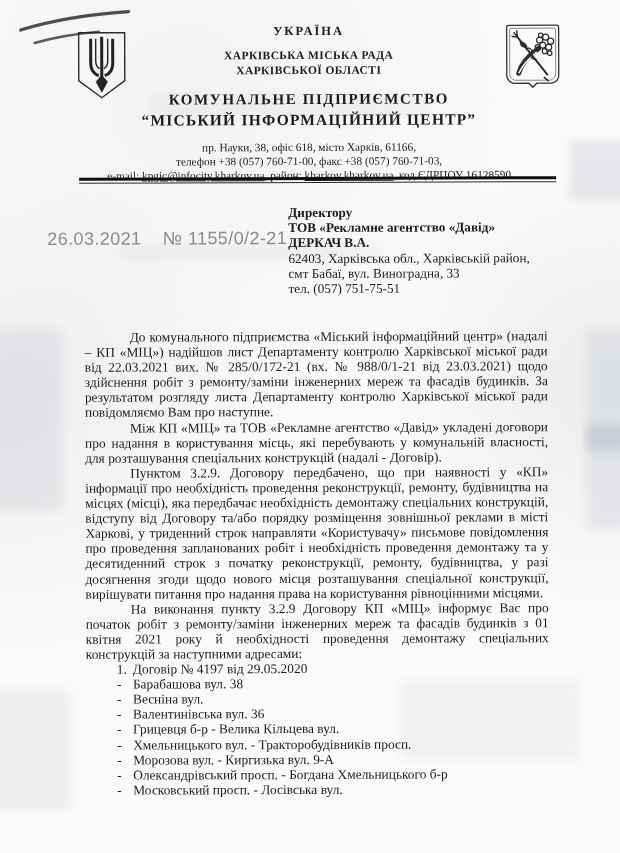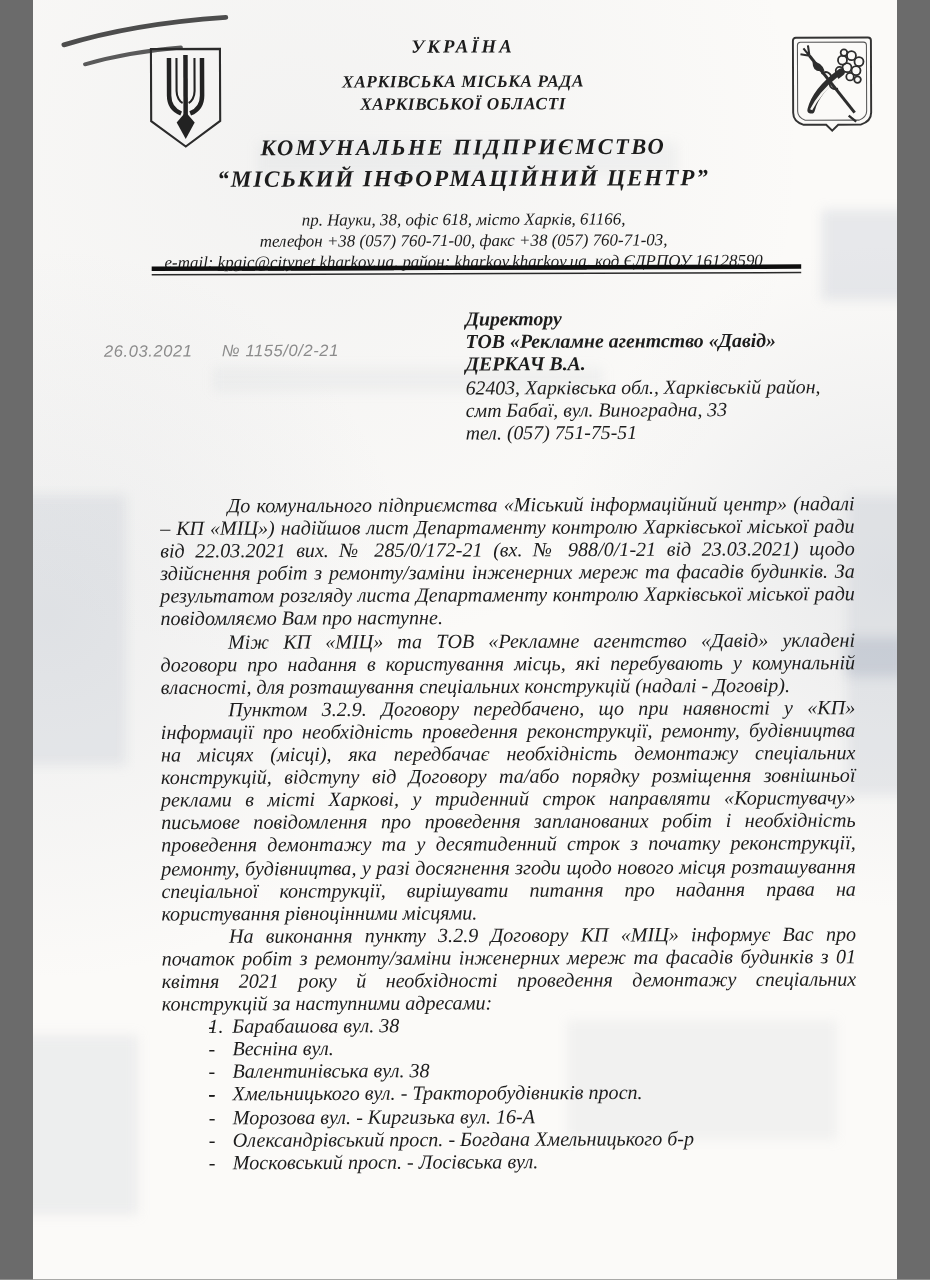--- a/index.html
+++ b/index.html
@@ -1,28 +1,27 @@
 <!DOCTYPE html>
 <html lang="uk"><head>
 <meta charset="utf-8">
 <style>
   html,body{margin:0;padding:0;background:#6b6b6b;}
   .page{
     position:relative;
-    width:576px;height:853px;
+    width:620px;height:853px;
     margin:0 auto;
     background:
       radial-gradient(circle at 2% 48%, rgba(168,175,188,.16), transparent 34%),
       radial-gradient(circle at 99% 45%, rgba(168,175,188,.20), transparent 30%),
       radial-gradient(circle at 30% 12%, rgba(170,176,186,.10), transparent 40%),
       #fbfaf8;
     overflow:hidden;
     font-family:"Liberation Serif", serif;
     color:#1c1c1c;
-    font-style:italic;
   }
   .tilt{position:absolute;inset:0;transform:rotate(-0.2deg);}
   
   .patch{position:absolute;pointer-events:none;filter:blur(4px);}
   .p1{left:-8px;top:330px;width:70px;height:180px;background:rgba(173,181,194,.22);}
   .p2{right:-10px;top:140px;width:60px;height:60px;background:rgba(173,181,194,.25);}
   .p3{right:-12px;top:330px;width:45px;height:200px;background:rgba(173,181,194,.22);}
   .p4{left:-10px;top:690px;width:80px;height:120px;background:rgba(176,182,192,.18);}
   .p5{left:150px;top:95px;width:280px;height:22px;background:rgba(165,173,188,.10);}
   .p6{left:120px;top:245px;width:260px;height:16px;background:rgba(165,173,188,.10);}
@@ -40,21 +39,21 @@
   .org2{margin-top:3px;font-size:15.5px;font-weight:bold;letter-spacing:1.2px;}
   .contacts{margin-top:12px;font-size:11.3px;line-height:13.8px;}
   .contacts .u{text-decoration:underline;}
   .emblem-l{position:absolute;left:78px;top:30px;}
   .emblem-r{position:absolute;left:505px;top:24px;}
   .rule{position:absolute;left:80px;right:63px;top:177px;height:2px;
         border-top:3.5px solid #0e0e0e;border-bottom:1.5px solid #2a2a2a;}
 
   
   .ref{position:absolute;left:48px;top:228px;
-       font-family:"Liberation Sans", sans-serif;font-size:11px;color:#8b8b8b;letter-spacing:.4px;}
+       font-family:"Liberation Sans", sans-serif;font-size:18px;color:#8b8b8b;letter-spacing:.4px;}
   .ref .num{margin-left:16px;}
   .rcpt{position:absolute;left:289px;top:205px;font-size:13.2px;line-height:15.2px;}
   .rcpt .b{font-weight:bold;}
 
   
   .docbody{position:absolute;left:85px;top:329px;width:463px;
            font-size:13.4px;line-height:15.1px;text-align:justify;}
   .docbody p{margin:0;text-indent:45px;}
   .list{margin:0;}
   .li{position:relative;padding-left:47px;text-align:left;}
@@ -124,21 +123,21 @@
       <div class="country">УКРАЇНА</div>
       <div class="council">
         <div>ХАРКІВСЬКА МІСЬКА РАДА</div>
         <div>ХАРКІВСЬКОЇ ОБЛАСТІ</div>
       </div>
       <div class="org1">КОМУНАЛЬНЕ  ПІДПРИЄМСТВО</div>
       <div class="org2">“МІСЬКИЙ ІНФОРМАЦІЙНИЙ ЦЕНТР”</div>
       <div class="contacts">
         <div>пр. Науки, 38, офіс 618, місто Харків, 61166,</div>
         <div>телефон +38 (057) 760-71-00, факс +38 (057) 760-71-03,</div>
-        <div><span>e-mail: </span><span class="u">kpgic@citynet.kharkov.ua</span><span>, район: </span><span class="u">kharkov.kharkov.ua</span><span>, код ЄДРПОУ 16128590</span></div>
+        <div><span>e-mail: </span><span class="u">kpgic@infocity.kharkov.ua</span><span>, район: </span><span class="u">kharkov.kharkov.ua</span><span>, код ЄДРПОУ 16128590</span></div>
       </div>
     </div>
 
     <div class="rule"></div>
 
     <div class="ref">
       <span>26.03.2021</span>
       <span class="num">№ 1155/0/2-21</span>
     </div>
 
@@ -152,54 +151,56 @@
     </div>
 
     <div class="docbody">
       <p>До комунального підприємства «Міський інформаційний центр» (надалі – КП «МІЦ») надійшов лист Департаменту контролю Харківської міської ради від 22.03.2021 вих. № 285/0/172-21 (вх. № 988/0/1-21 від 23.03.2021) щодо здійснення робіт з ремонту/заміни інженерних мереж та фасадів будинків. За результатом розгляду листа Департаменту контролю Харківської міської ради повідомляємо Вам про наступне.</p>
       <p>Між КП «МІЦ» та ТОВ «Рекламне агентство «Давід» укладені договори про надання в користування місць, які перебувають у комунальній власності, для розташування спеціальних конструкцій (надалі - Договір).</p>
       <p>Пунктом 3.2.9. Договору передбачено, що при наявності у «КП» інформації про необхідність проведення реконструкції, ремонту, будівництва на місцях (місці), яка передбачає необхідність демонтажу спеціальних конструкцій, відступу від Договору та/або порядку розміщення зовнішньої реклами в місті Харкові, у триденний строк направляти «Користувачу» письмове повідомлення про проведення запланованих робіт і необхідність проведення демонтажу та у десятиденний строк з початку реконструкції, ремонту, будівництва, у разі досягнення згоди щодо нового місця розташування спеціальної конструкції, вирішувати питання про надання права на користування рівноцінними місцями.</p>
       <p>На виконання пункту 3.2.9 Договору КП «МІЦ» інформує Вас про початок робіт з ремонту/заміни інженерних мереж та фасадів будинків з 01 квітня 2021 року й необхідності проведення демонтажу спеціальних конструкцій за наступними адресами:</p>
       <div class="list">
         <div class="li">
           <span class="mk">1.</span>
+          <span>Договір № 4197 від 29.05.2020</span>
         </div>
         <div>
 
             <div class="li">
               <span class="mk">-</span>
               <span>Барабашова вул. 38</span>
             </div>
 
             <div class="li">
               <span class="mk">-</span>
               <span>Весніна вул.</span>
             </div>
 
             <div class="li">
               <span class="mk">-</span>
-              <span>Валентинівська вул. 38</span>
-            </div>
-
-            <div class="li">
-              <span class="mk">-</span>
+              <span>Валентинівська вул. 36</span>
+            </div>
+
+            <div class="li">
+              <span class="mk">-</span>
+              <span>Грицевця б-р - Велика Кільцева вул.</span>
             </div>
 
             <div class="li">
               <span class="mk">-</span>
             </div>
 
             <div class="li">
               <span class="mk">-</span>
               <span>Хмельницького вул. - Тракторобудівників просп.</span>
             </div>
 
             <div class="li">
               <span class="mk">-</span>
-              <span>Морозова вул. - Киргизька вул. 16-А</span>
+              <span>Морозова вул. - Киргизька вул. 9-А</span>
             </div>
 
             <div class="li">
               <span class="mk">-</span>
               <span>Олександрівський просп. - Богдана Хмельницького б-р</span>
             </div>
 
             <div class="li">
               <span class="mk">-</span>
               <span>Московський просп. - Лосівська вул.</span>

